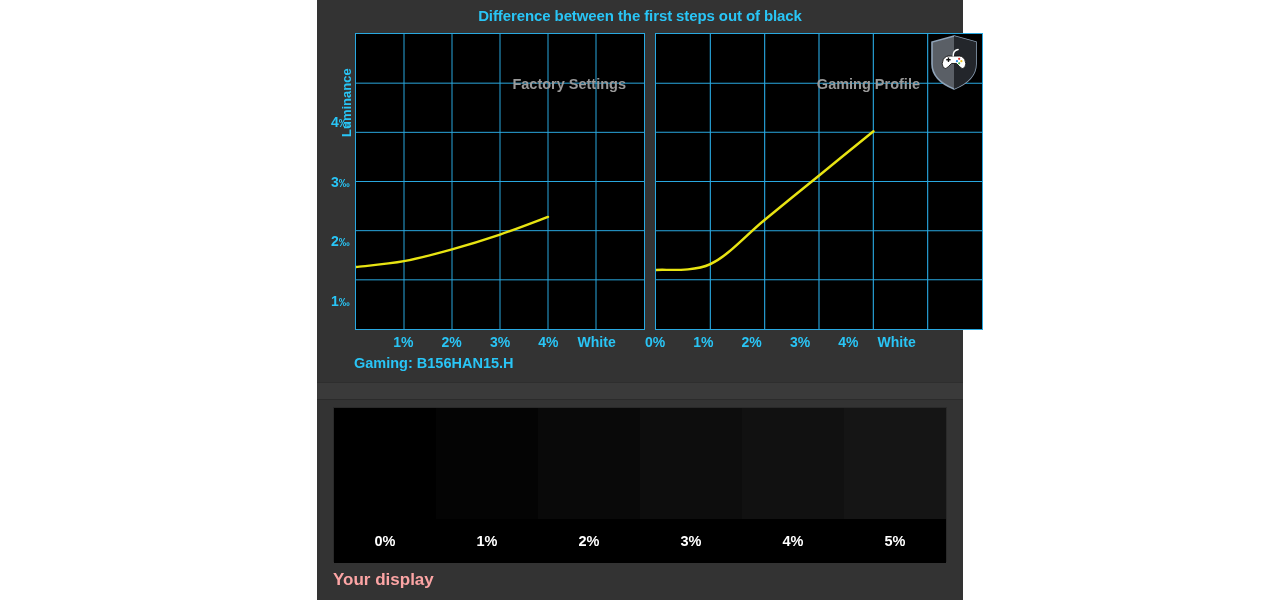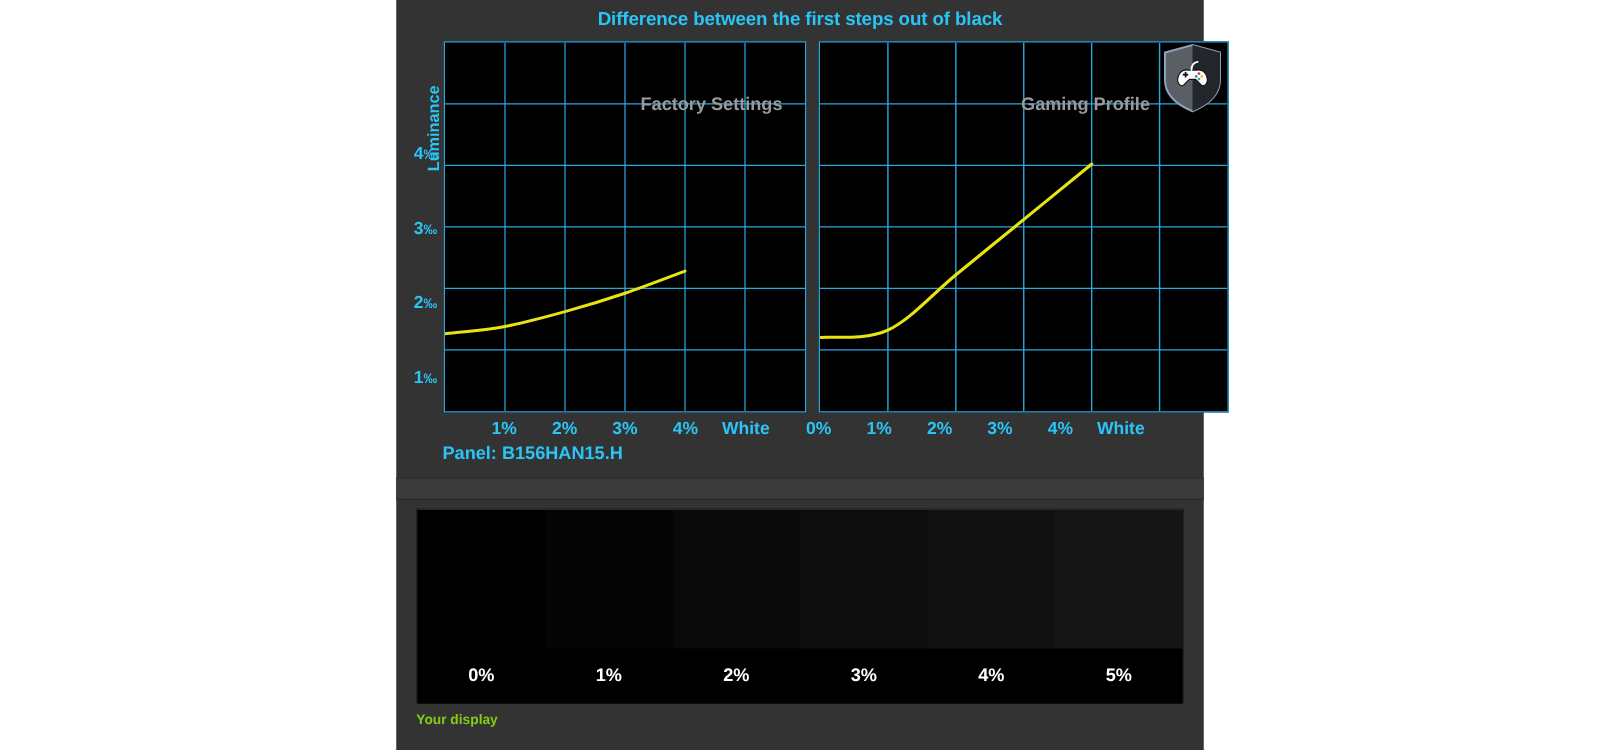--- a/index.html
+++ b/index.html
@@ -138,22 +138,22 @@
     color: #ffffff;
     font-size: 14.5px;
     font-weight: bold;
     text-align: center;
     line-height: 44px;
   }
 
   .your-display {
     position: absolute;
     left: 16px; top: 570px;
-    color: #84cc16;
-    font-size: 11px;
+    color: #fca5a5;
+    font-size: 17px;
     font-weight: bold;
     white-space: nowrap;
   }
 </style>
 </head>
 <body>
 
 <div id="app">
 
   <div class="title">Difference between the first steps out of black</div>
@@ -233,21 +233,21 @@
         <span class="xtick" style="left: 0px;">0%</span>
         <span class="xtick" style="left: 48.3333px;">1%</span>
         <span class="xtick" style="left: 96.6667px;">2%</span>
         <span class="xtick" style="left: 145px;">3%</span>
         <span class="xtick" style="left: 193.333px;">4%</span>
         <span class="xtick" style="left: 241.667px;">White</span>
       </div>
 
   </div>
 
-  <div class="panel-label">Panel: B156HAN15.H</div>
+  <div class="panel-label">Gaming: B156HAN15.H</div>
 
   <div class="sep"></div>
 
   <div class="strip-wrap">
     <div class="bands" id="bands">
         <div class="band" style="background: rgb(0, 0, 0);"></div>
         <div class="band" style="background: rgb(4, 4, 4);"></div>
         <div class="band" style="background: rgb(9, 9, 9);"></div>
         <div class="band" style="background: rgb(13, 13, 13);"></div>
         <div class="band" style="background: rgb(17, 17, 17);"></div>

